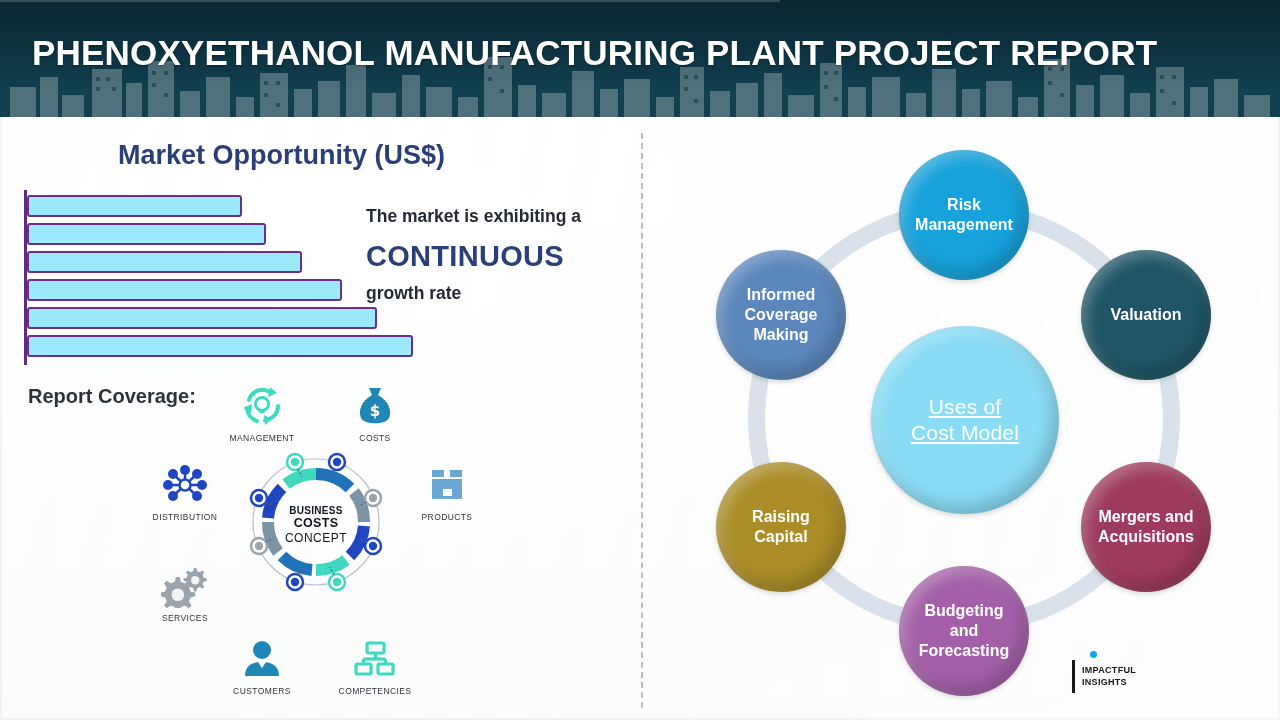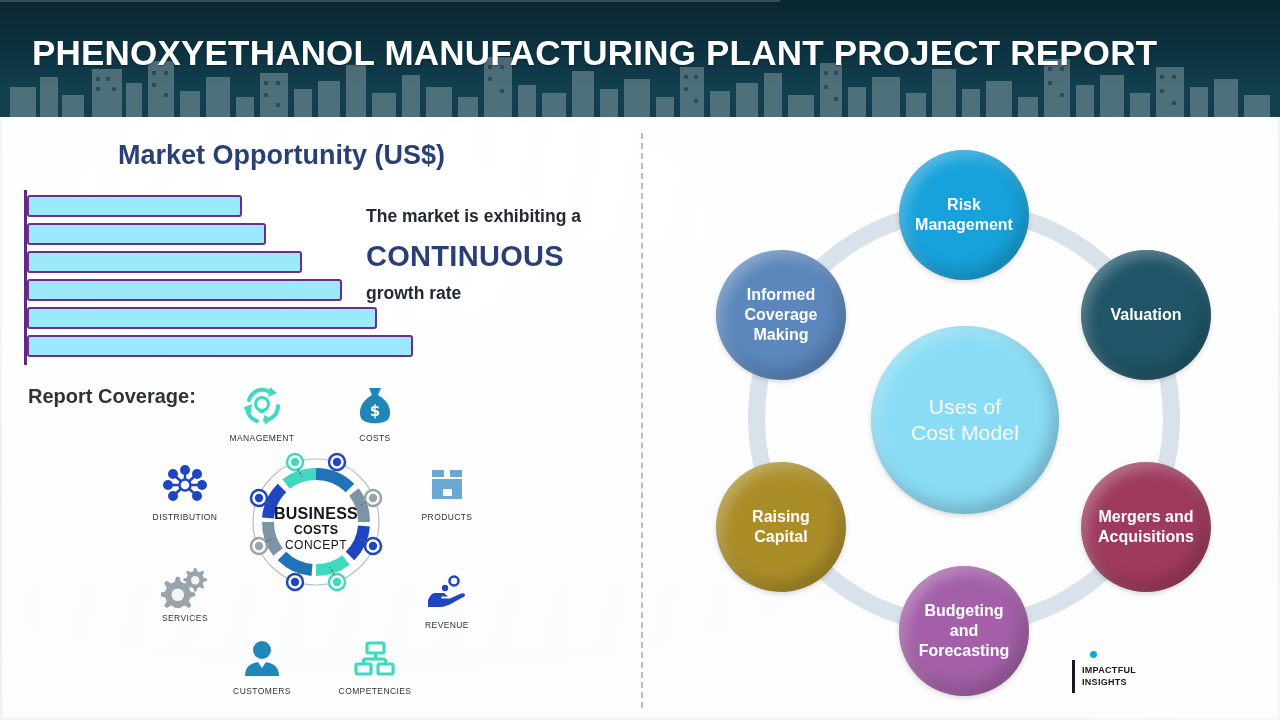--- a/index.html
+++ b/index.html
@@ -95,38 +95,38 @@
   .cov-icon { position: absolute; text-align: center; width: 110px; }
   .cov-icon .glyph { height: 46px; display: flex; align-items: center; justify-content: center; }
   .cov-icon .cap {
     margin-top: 4px; font-size: 8.5px; letter-spacing: .4px;
     color: #2f3438; font-weight: normal; white-space: nowrap;
   }
 
   
   #bm-wheel { position: absolute; left: 242px; top: 448px; width: 148px; height: 148px; }
   #bm-text { position: absolute; left: 242px; top: 505px; width: 148px; text-align: center; }
-  #bm-line1 { font-size: 16px; font-weight: bold; color: #12161c; letter-spacing: .3px; }
+  #bm-line1 { font-size: 10px; font-weight: bold; color: #12161c; letter-spacing: .3px; }
   #bm-line2 { font-size: 12.5px; font-weight: bold; color: #12161c; letter-spacing: .3px; }
   #bm-line3 { font-size: 12px; color: #12161c; letter-spacing: .5px; margin-top: 1px; }
 
   
   #wheel-ring {
     position: absolute; left: 748px; top: 202px; width: 432px; height: 432px;
     border: 17px solid #d9e2ea; border-radius: 50%;
   }
   .node {
     position: absolute; border-radius: 50%;
     display: flex; align-items: center; justify-content: center; text-align: center;
     color: #ffffff; font-weight: bold; line-height: 1.24;
     box-shadow: inset -6px -8px 16px rgba(0,0,0,.20), inset 5px 6px 14px rgba(255,255,255,.30), 0 2px 5px rgba(0,0,0,.15);
   }
   #node-center {
     left: 871px; top: 326px; width: 188px; height: 188px;
-    font-size: 21px; font-weight: normal; letter-spacing: .2px;
+    font-size: 21px; font-weight: normal; letter-spacing: .2px; text-decoration: underline;
   }
   .sat { width: 130px; height: 130px; font-size: 16px; }
   #node-risk        { left: 899px; top: 150px; }
   #node-valuation   { left: 1081px; top: 250px; }
   #node-mergers     { left: 1081px; top: 462px; }
   #node-budget      { left: 899px; top: 566px; }
   #node-raising     { left: 716px; top: 462px; }
   #node-informed    { left: 716px; top: 250px; }
 
   
@@ -330,30 +330,20 @@
           <path d="M33 4 l2.4 0 l.8 3.2 l2.6 1.1 l2.8-1.7 l1.7 1.7 l-1.7 2.8 l1.1 2.6 l3.2 .8 l0 2.4 l-3.2 .8 l-1.1 2.6 l1.7 2.8 l-1.7 1.7 l-2.8-1.7 l-2.6 1.1 l-.8 3.2 l-2.4 0 l-.8-3.2 l-2.6-1.1 l-2.8 1.7 l-1.7-1.7 l1.7-2.8 l-1.1-2.6 l-3.2-.8 l0-2.4 l3.2-.8 l1.1-2.6 l-1.7-2.8 l1.7-1.7 l2.8 1.7 l2.6-1.1 Z"></path>
           <circle cx="34.2" cy="16.3" r="4.2" fill="#f3f4f5"></circle>
           <path d="M15 13 l3.6 0 l1.2 4.8 l3.9 1.6 l4.2-2.6 l2.6 2.6 l-2.6 4.2 l1.6 3.9 l4.8 1.2 l0 3.6 l-4.8 1.2 l-1.6 3.9 l2.6 4.2 l-2.6 2.6 l-4.2-2.6 l-3.9 1.6 l-1.2 4.8 l-3.6 0 l-1.2-4.8 l-3.9-1.6 l-4.2 2.6 l-2.6-2.6 l2.6-4.2 l-1.6-3.9 l-4.8-1.2 l0-3.6 l4.8-1.2 l1.6-3.9 l-2.6-4.2 l2.6-2.6 l4.2 2.6 l3.9-1.6 Z"></path>
           <circle cx="16.8" cy="30.7" r="6.3" fill="#f3f4f5"></circle>
         </g>
       </svg>
     </div>
     <div class="cap">SERVICES</div>
   </div>
 
-  <div class="cov-icon" style="left:392px; top:570px;">
-    <div class="glyph">
-      <svg width="44" height="38" viewBox="0 0 44 38">
-        <circle cx="29" cy="7" r="4.5" fill="none" stroke="#1f46c0" stroke-width="2.6"></circle>
-        <circle cx="20" cy="14" r="3.2" fill="#1f46c0"></circle>
-        <path d="M3 26 L3 33 L13 33 C20 33 24 31 31 27 C35 24.6 40 23 40 21 C40 19.4 38 18.6 35.5 19.8 L25 24.5 L17 24.5 C16 24.5 16 22.4 17 22.4 L23 22.4 L19 19 L10 19 C7 19 5 22 3 26 Z" fill="#1f46c0"></path>
-      </svg>
-    </div>
-    <div class="cap">REVENUE</div>
-  </div>
 
   <div class="cov-icon" style="left:207px; top:636px;">
     <div class="glyph">
       <svg width="40" height="38" viewBox="0 0 40 38">
         <circle cx="20" cy="10" r="9" fill="#1f87b8"></circle>
         <path d="M3 36 C3 26 10 22 20 22 C30 22 37 26 37 36 Z" fill="#1f87b8"></path>
         <path d="M16 22 L20 28 L24 22 L20 21 Z" fill="#ffffff"></path>
       </svg>
     </div>
     <div class="cap">CUSTOMERS</div>

